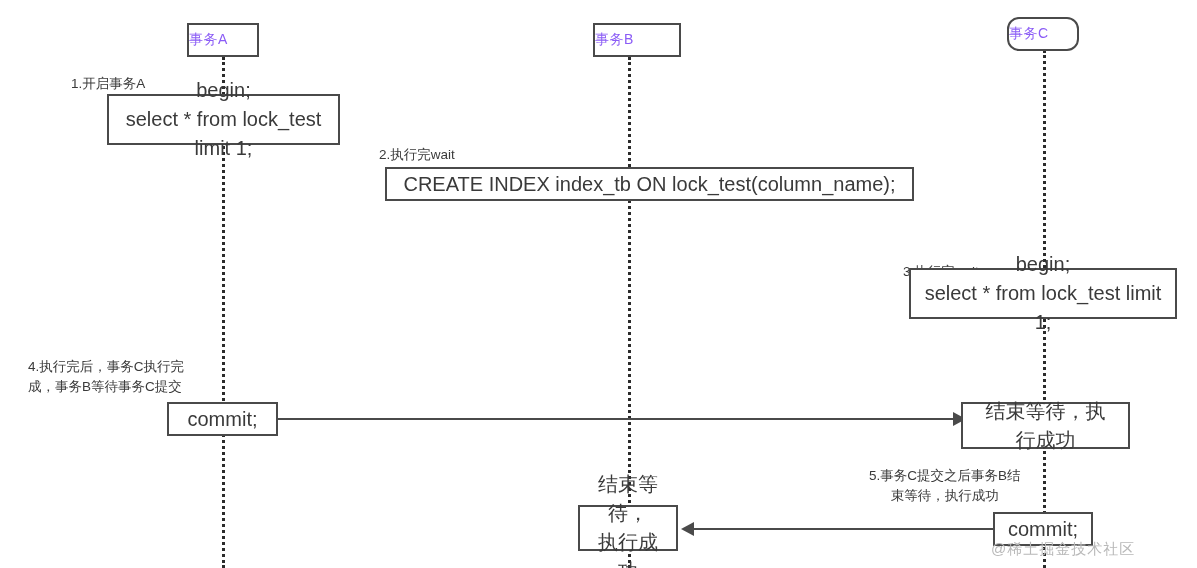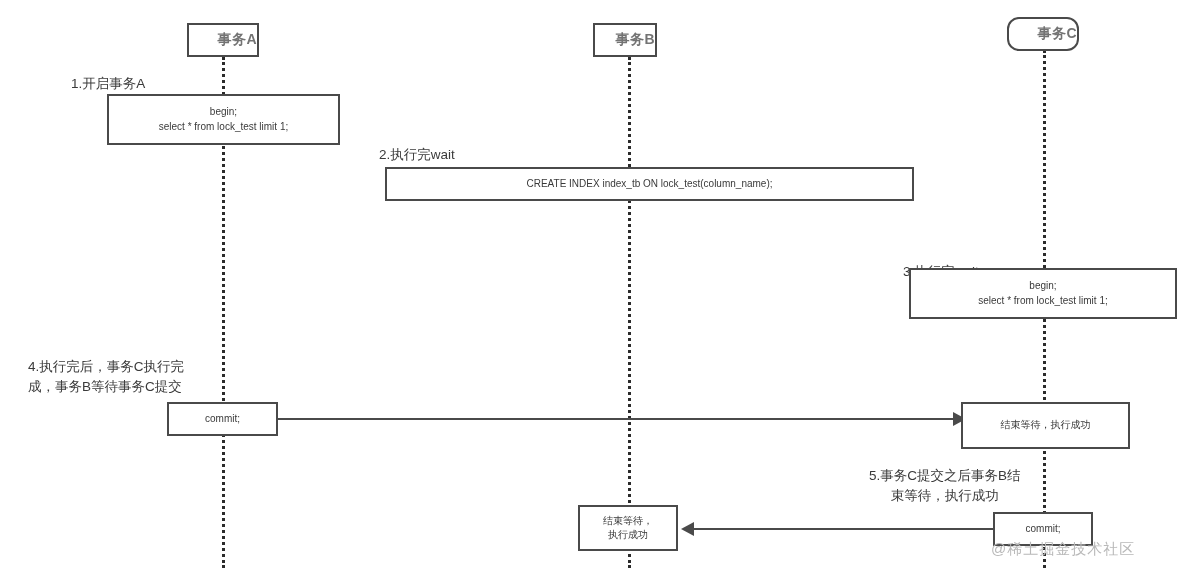--- a/index.html
+++ b/index.html
@@ -28,38 +28,37 @@
   }
 
   
   .actor-box {
     position: absolute;
     box-sizing: border-box;
     border: 2px solid #4a4a4a;
     background: #ffffff;
     display: flex;
     align-items: center;
-    justify-content: flex-end;
+    justify-content: flex-start;
     font-size: 14px;
-    color: #737373;
+    color: #8b5cf6;
     letter-spacing: .5px;
-    font-weight: bold;
   }
 
   
   .msg-box {
     position: absolute;
     box-sizing: border-box;
     border: 2px solid #4a4a4a;
     background: #ffffff;
     display: flex;
     flex-direction: column;
     align-items: center;
     justify-content: center;
-    font-size: 10px;
+    font-size: 20px;
     line-height: 1.45;
     color: #3a3a3a;
     text-align: center;
     padding: 2px 13px;
     white-space: pre-line;
   }
   .msg-box.code {
     font-family: "Liberation Sans", "DejaVu Sans", sans-serif;
   }
 
@@ -109,21 +108,21 @@
 
 <div id="canvas">
 
   <div class="lifeline" style="left:222px; top:57px; height:511px;"></div>
   <div class="lifeline" style="left:628px; top:57px; height:511px;"></div>
   <div class="lifeline" style="left:1043px; top:50px; height:518px;"></div>
 
   <div class="actor-box" style="left:187px; top:23px; width:72px; height:34px;">
     <span>事务A</span>
   </div>
-  <div class="actor-box" style="left:593px; top:23px; width:64px; height:34px;">
+  <div class="actor-box" style="left:593px; top:23px; width:88px; height:34px;">
     <span>事务B</span>
   </div>
   <div class="actor-box" style="left:1007px; top:17px; width:72px; height:34px;border-radius:12px;">
     <span>事务C</span>
   </div>
 
   <div class="note" style="left:71px; top:74px;">1.开启事务A</div>
   <div class="msg-box code" style="left:107px; top:94px; width:233px; height:51px;">begin;
 select * from lock_test limit 1;</div>
 

